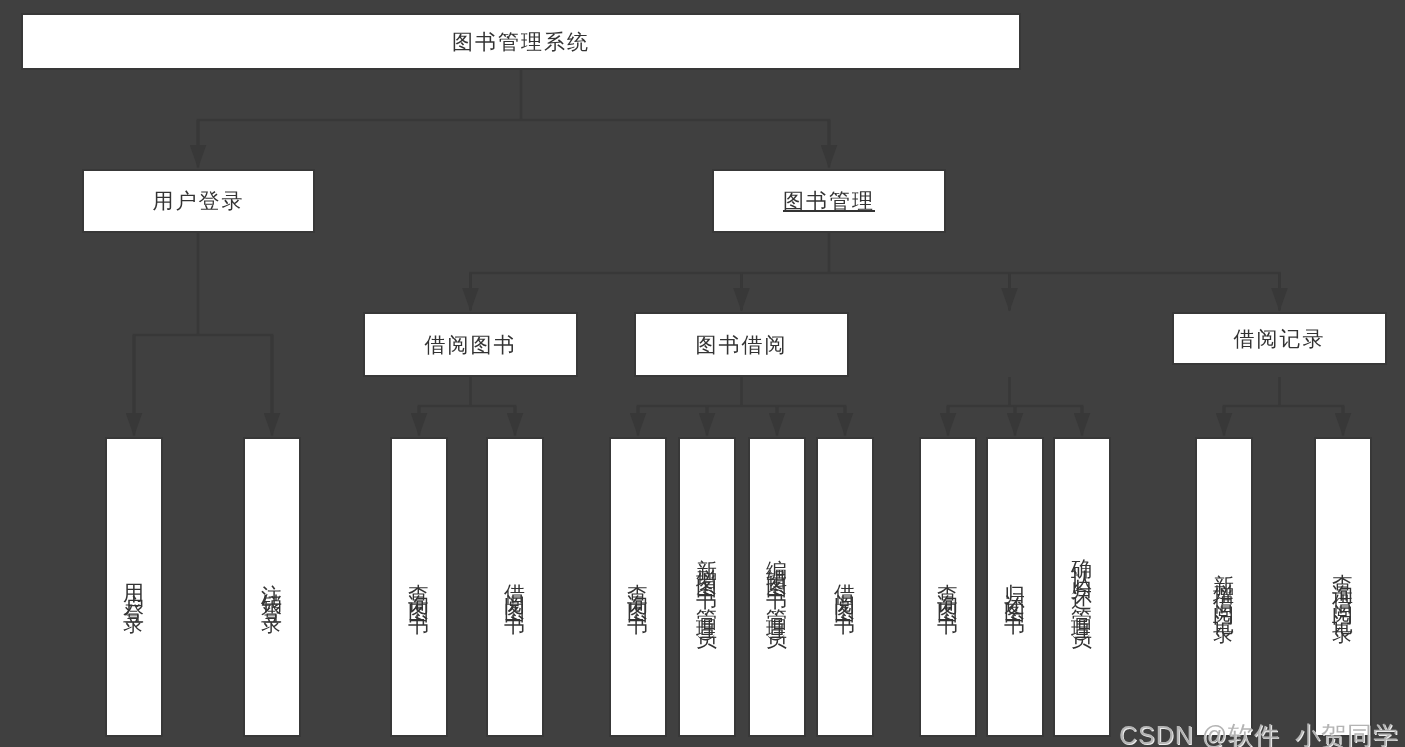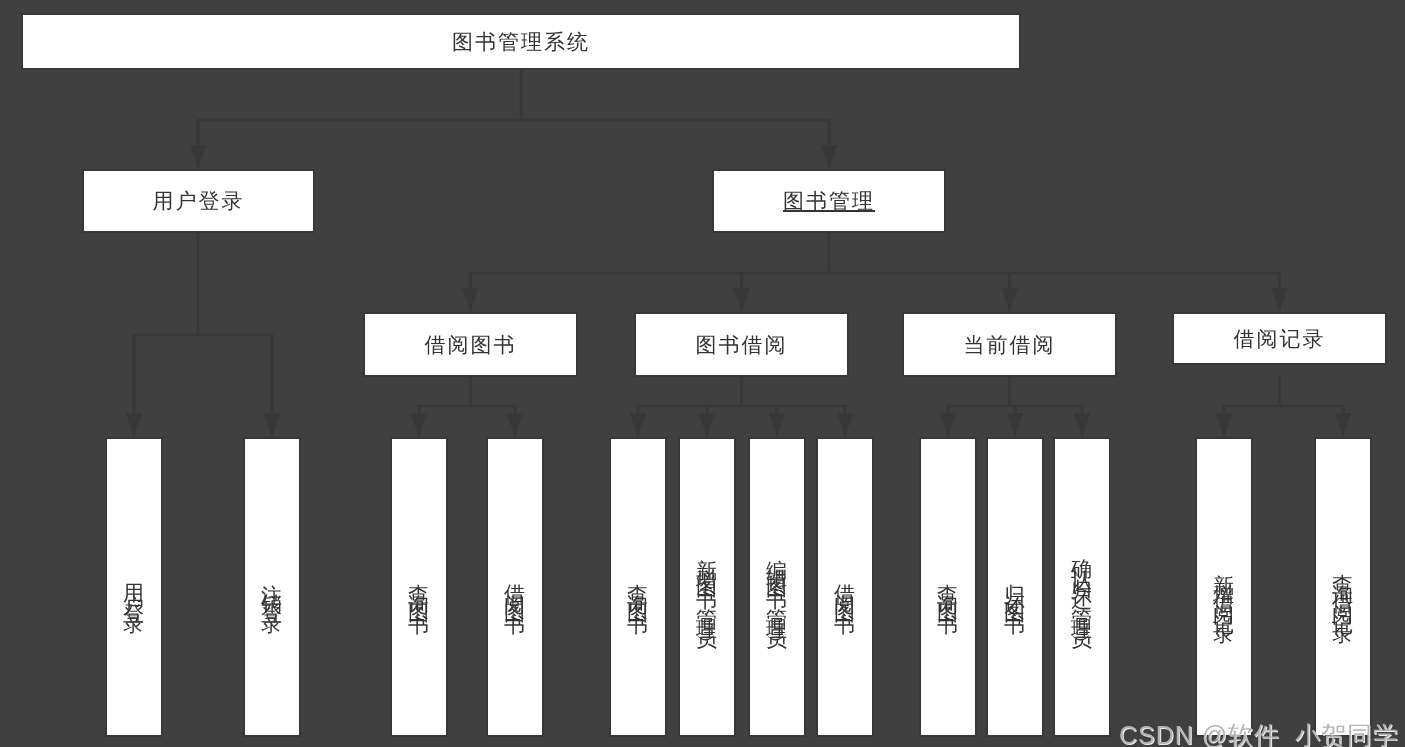--- a/index.html
+++ b/index.html
@@ -84,23 +84,20 @@
   <div class="box" style="left:712px;top:169px;width:234px;height:64px;text-decoration:underline;">
     <span>图书管理</span>
   </div>
 
   <div class="box" style="left:363px;top:312px;width:215px;height:65px;">
     <span>借阅图书</span>
   </div>
   <div class="box" style="left:634px;top:312px;width:215px;height:65px;">
     <span>图书借阅</span>
   </div>
-  <div class="box" style="left:902px;top:312px;width:215px;height:65px;">
-    <span>当前借阅</span>
-  </div>
   <div class="box" style="left:1172px;top:312px;width:215px;height:53px;">
     <span>借阅记录</span>
   </div>
 
   <div class="box vbox" style="left:105px;top:437px;width:58px;height:300px;">
     <span class="vtext">用户登录</span>
   </div>
   <div class="box vbox" style="left:243px;top:437px;width:58px;height:300px;">
     <span class="vtext">注销登录</span>
   </div>

